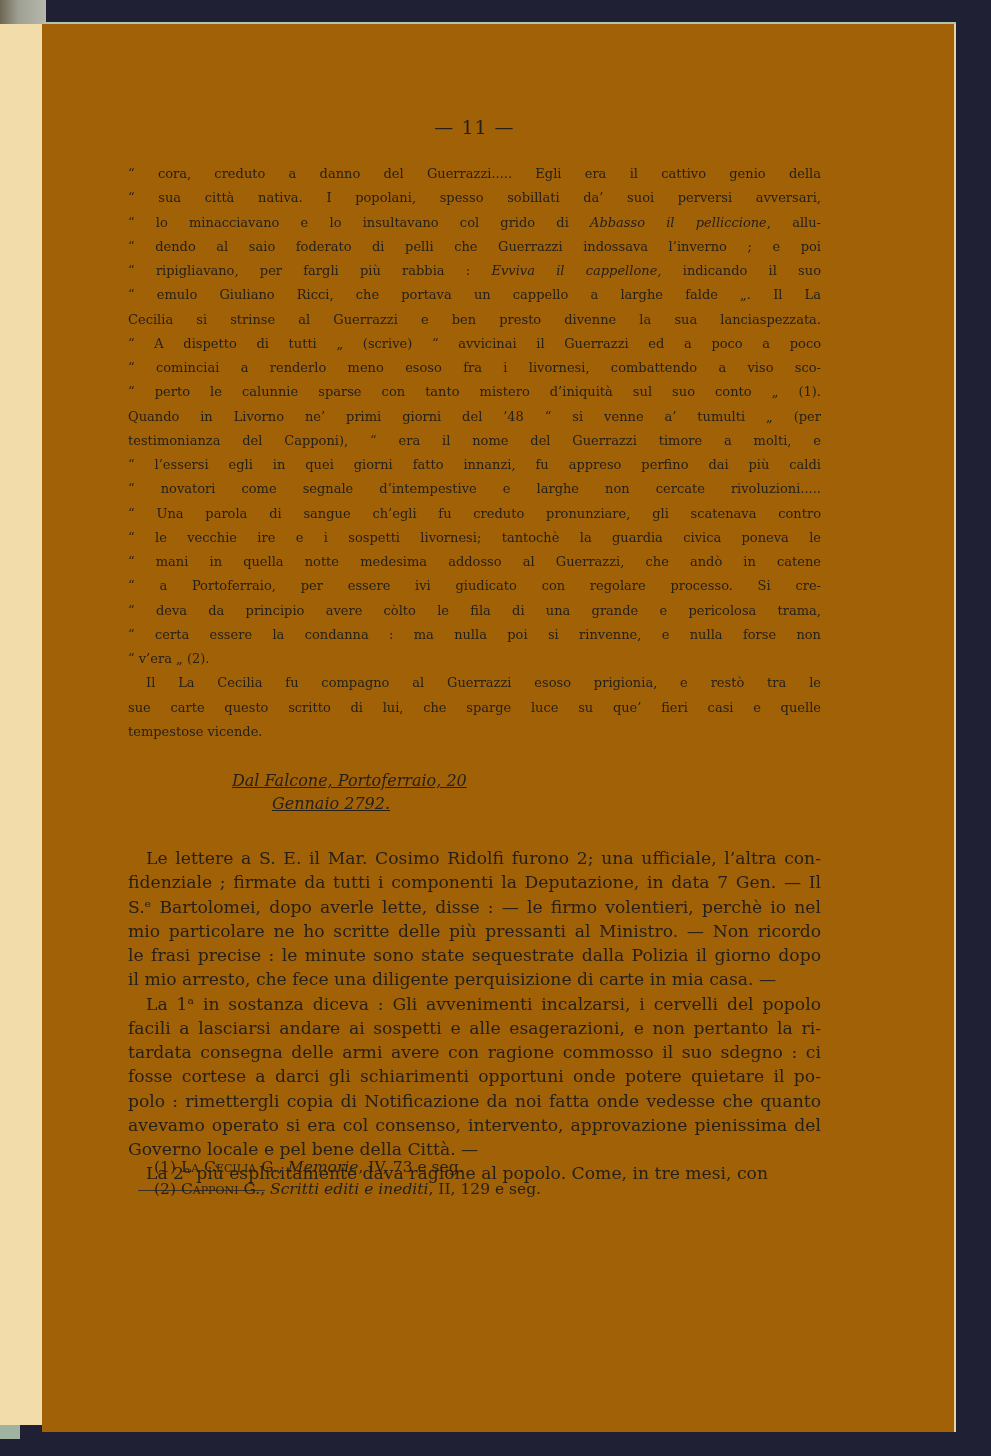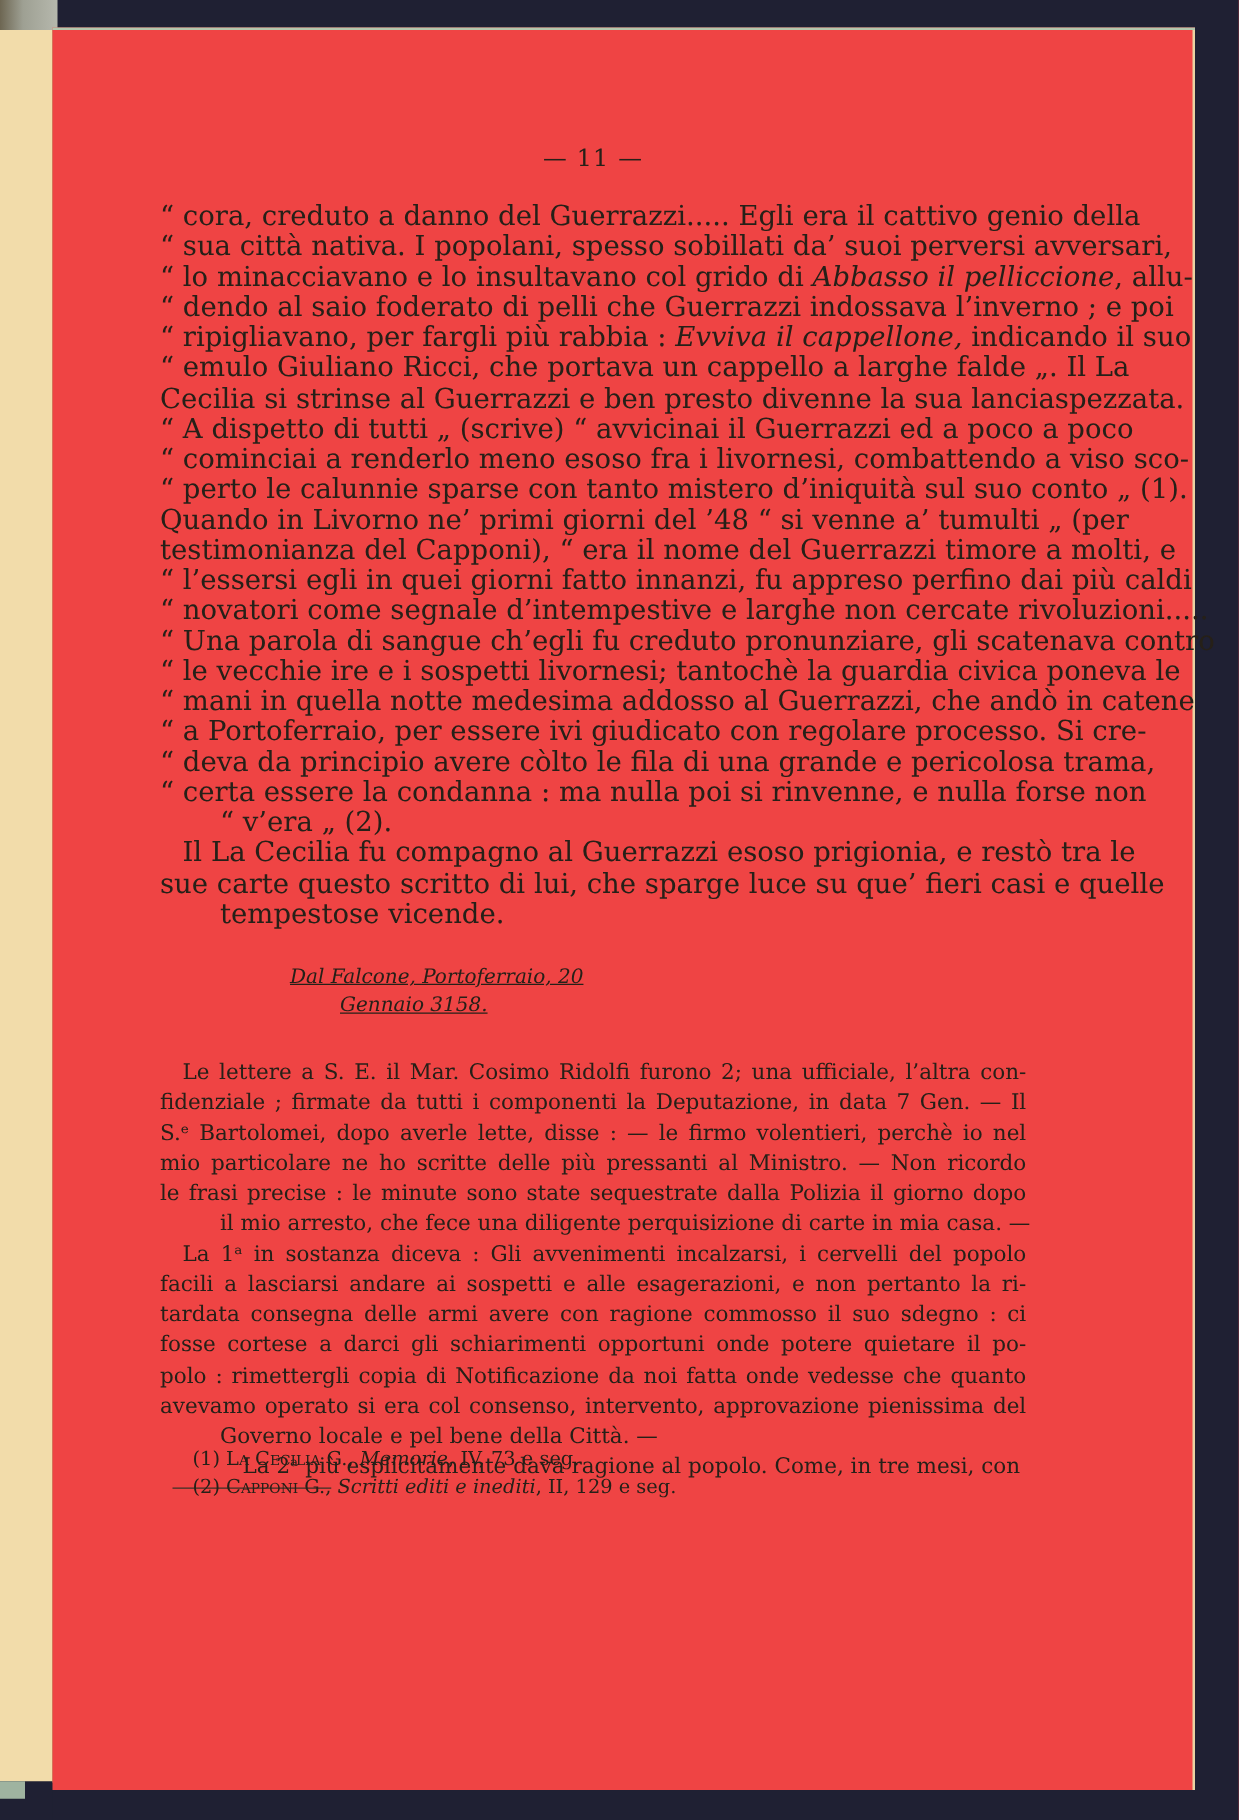--- a/index.html
+++ b/index.html
@@ -17,39 +17,39 @@
     background: #1f2033;
   }
   .binding-bottom .strip { position:absolute; left:0; top:0; width:20px; height:14px; background:#9fb3a0; }
   .left-leaf {
     position: absolute; left: 0; top: 24px; width: 42px; height: 1402px;
     background: #f2dcaa;
     border-right: 1px solid #8c6a36;
   }
   .page {
     position: absolute; left: 42px; top: 22px; width: 914px; height: 1408px;
-    background: #ef4444;
+    background: #a16207;
     border-top: 2px solid #b3c6ad;
     box-shadow: inset -2px 0 0 #e9d3a2;
   }
   .content {
     position: absolute; left: 86px; top: 0; width: 693px;
     color: #262018;
   }
   .page-number {
     position: absolute; top: 92px; left: 0; width: 693px; text-align: center;
     font-size: 19px; letter-spacing: 1px;
   }
   .body-text {
     position: absolute; top: 138px; left: 0; width: 693px;
-    font-size: 22px; line-height: 24.25px;
+    font-size: 13px; line-height: 24.25px;
     text-align: justify;
   }
   .line { display: block; white-space: nowrap; text-align-last: justify; text-align: justify; }
-  .line.last { text-align-last: left; margin-left: 48px; }
+  .line.last { text-align-last: left; }
   .indent { padding-left: 18px; }
   .date-block {
     position: absolute; top: 745px; font-style: italic; font-size: 16px; line-height: 24px; text-decoration: underline;
   }
   .date-1 { left: 104px; }
   .date-2 { left: 144px; top: 768px; }
   .body-text-2 {
     position: absolute; top: 822px; left: 0; width: 693px;
     font-size: 17.2px; line-height: 24.25px;
   }
@@ -97,21 +97,21 @@
         <span class="line"><span>“ a Portoferraio, per essere ivi giudicato con regolare processo. Si cre-</span></span>
         <span class="line"><span>“ deva da principio avere còlto le fila di una grande e pericolosa trama,</span></span>
         <span class="line"><span>“ certa essere la condanna : ma nulla poi si rinvenne, e nulla forse non</span></span>
         <span class="line last"><span>“ v’era „ (2).</span></span>
         <span class="line indent">Il La Cecilia fu compagno al Guerrazzi esoso prigionia, e restò tra le</span>
         <span class="line">sue carte questo scritto di lui, che sparge luce su que’ fieri casi e quelle</span>
         <span class="line last">tempestose vicende.</span>
       </div>
 
     <div class="date-block date-1">Dal Falcone, Portoferraio, 20</div>
-    <div class="date-block date-2">Gennaio 3158.</div>
+    <div class="date-block date-2">Gennaio 2792.</div>
 
     <div class="body-text-2" id="p3">
         <span class="line indent">Le lettere a S. E. il Mar. Cosimo Ridolfi furono 2; una ufficiale, l’altra con-</span>
         <span class="line">fidenziale ; firmate da tutti i componenti la Deputazione, in data 7 Gen. — Il</span>
         <span class="line">S.ᵉ Bartolomei, dopo averle lette, disse : — le firmo volentieri, perchè io nel</span>
         <span class="line">mio particolare ne ho scritte delle più pressanti al Ministro. — Non ricordo</span>
         <span class="line">le frasi precise : le minute sono state sequestrate dalla Polizia il giorno dopo</span>
         <span class="line last">il mio arresto, che fece una diligente perquisizione di carte in mia casa. —</span>
         <span class="line indent">La 1ᵃ in sostanza diceva : Gli avvenimenti incalzarsi, i cervelli del popolo</span>
         <span class="line">facili a lasciarsi andare ai sospetti e alle esagerazioni, e non pertanto la ri-</span>

